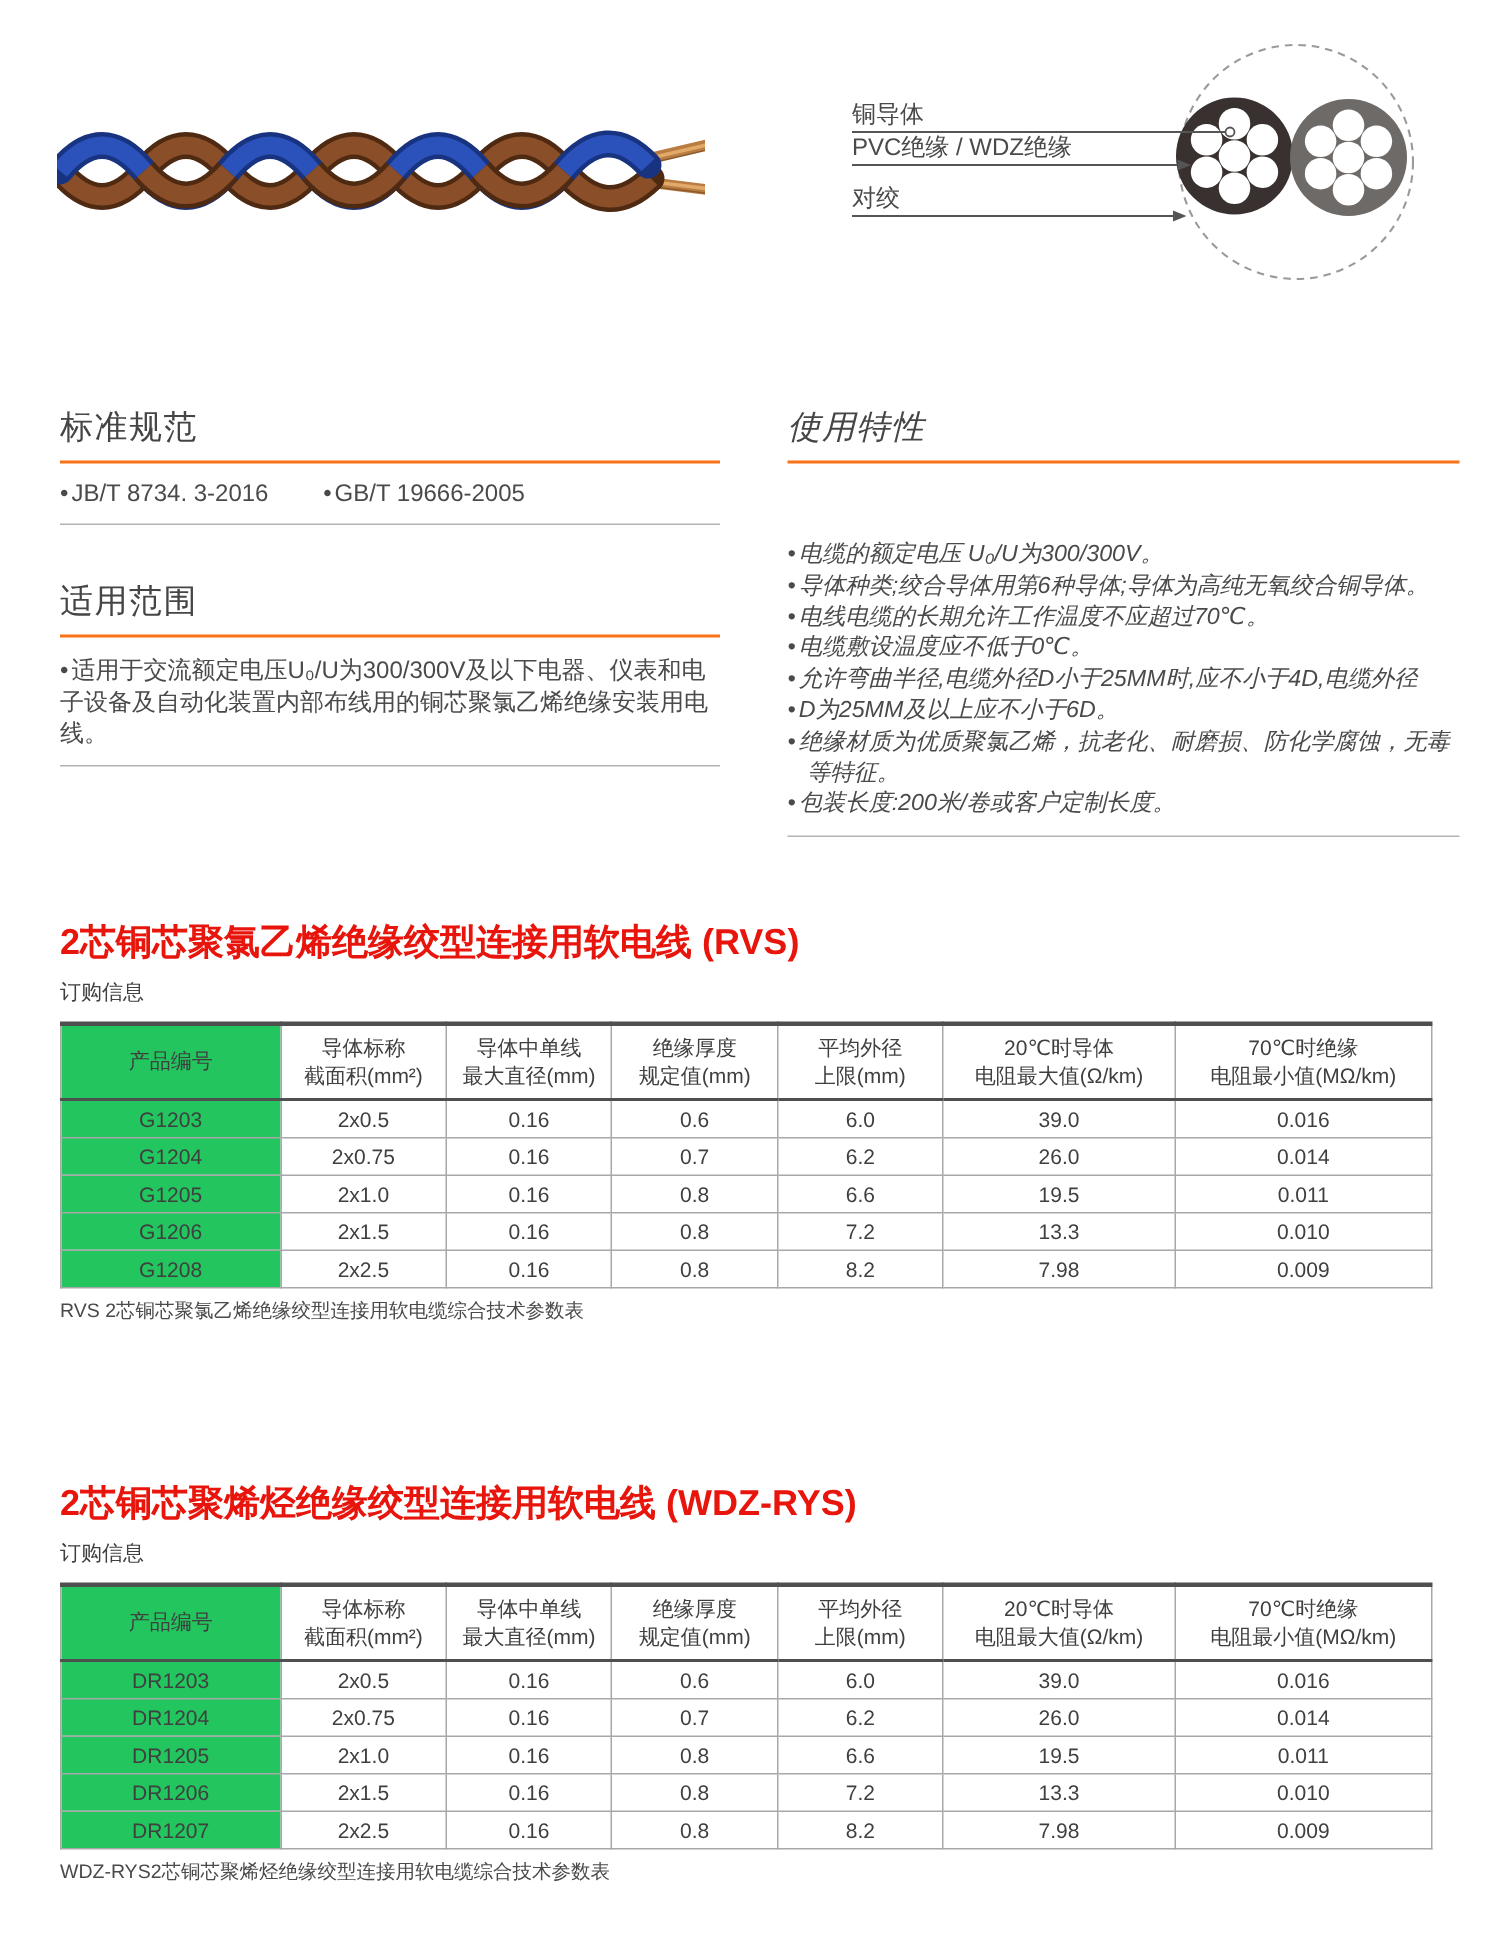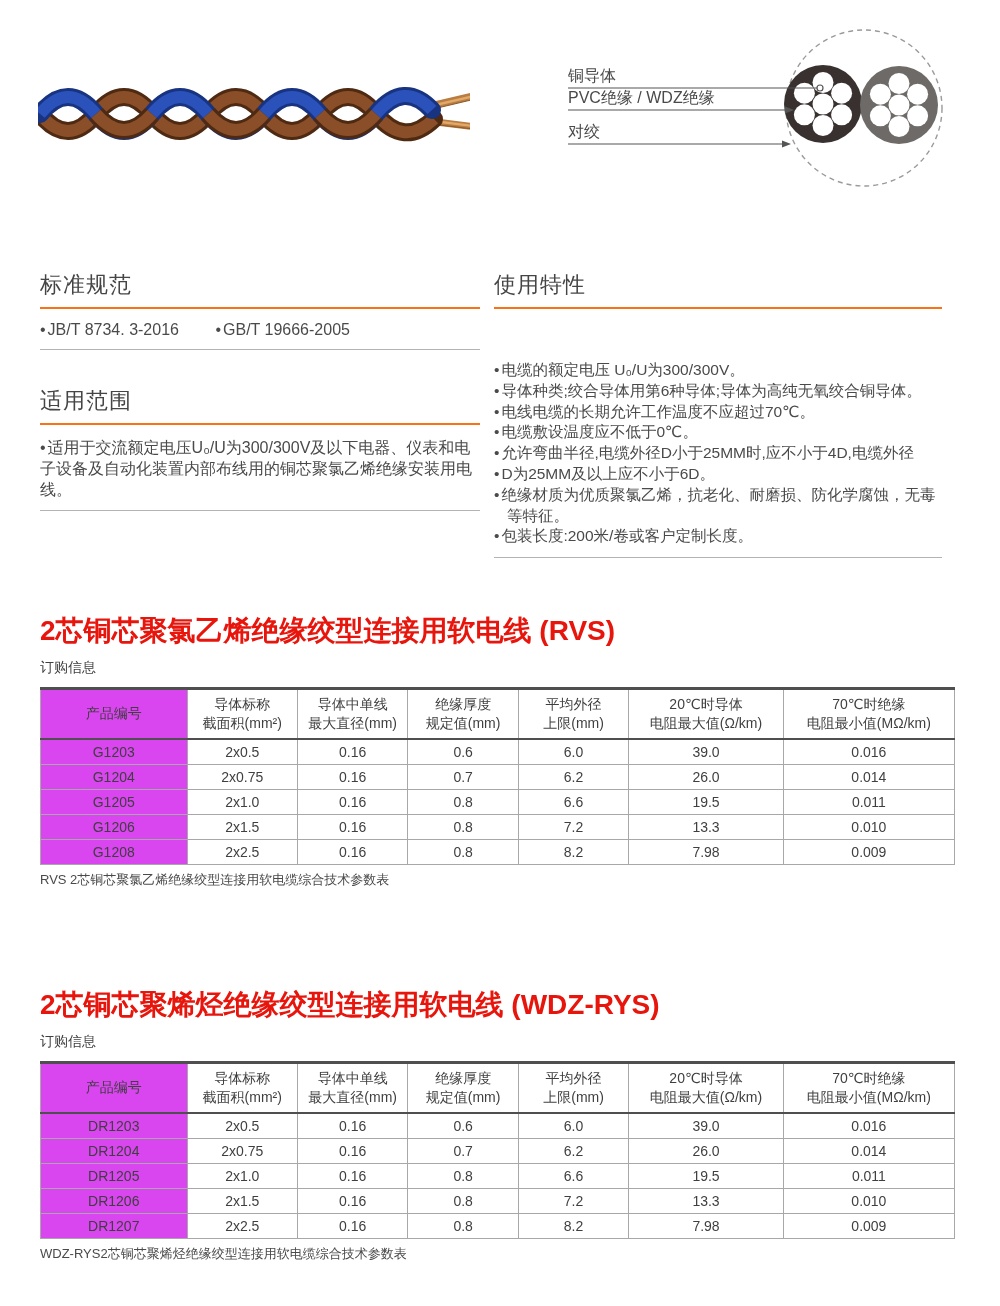--- a/index.html
+++ b/index.html
@@ -18,29 +18,29 @@
   .section-body{padding:12px 0 10px 0;border-bottom:1px solid #b3b3b3;font-size:16px;color:#4a4a4a;}
   .std-item{display:inline-block;margin-right:32px;}
   .std-item::before,.scope-item::before{content:"\2022";margin-right:2px;}
   .scope-item{line-height:21px;}
   .char-body{padding:7px 0 10px 0;margin-top:44px;}
   .char-item{font-size:15.5px;line-height:20.8px;padding-left:13px;text-indent:-13px;}
   .char-item::before{content:"\2022";margin-right:2px;}
 
   
   .product{position:absolute;left:40px;width:920px;}
-  .product-title{margin:0;font-size:28px;font-weight:700;color:#e8150c;}
+  .product-title{margin:0;font-size:24px;font-weight:700;color:#e8150c;}
   .product-subtitle{margin:9px 0 0 0;font-size:14px;font-weight:400;color:#3f3f3f;}
   .spec-table{width:915px;border-collapse:collapse;margin-top:10px;table-layout:fixed;
               border:1px solid #a8a8a8;border-top:3px solid #4f4f4f;}
   .spec-table th{border:1px solid #a8a8a8;border-bottom:2px solid #4f4f4f;
                  font-weight:400;font-size:14px;line-height:1.35;padding:5px 2px;color:#3f3f3f;text-align:center;}
   .spec-table td{border:1px solid #a8a8a8;font-size:14px;color:#3f3f3f;text-align:center;
                  height:24px;padding:0 2px;}
-  .spec-table th:first-child,.spec-table td:first-child{background:#d946ef;margin-left:24px;}
+  .spec-table th:first-child,.spec-table td:first-child{background:#22c55e;margin-left:24px;}
   .spec-table th:nth-child(1),.spec-table td:nth-child(1){width:16.1%;}
   .spec-table th:nth-child(2),.spec-table td:nth-child(2){width:12%;}
   .spec-table th:nth-child(3),.spec-table td:nth-child(3){width:12%;}
   .spec-table th:nth-child(4),.spec-table td:nth-child(4){width:12%;}
   .spec-table th:nth-child(5),.spec-table td:nth-child(5){width:12%;}
   .spec-table th:nth-child(6),.spec-table td:nth-child(6){width:17%;}
   .spec-table th:nth-child(7),.spec-table td:nth-child(7){width:18.9%;}
   .table-caption{margin-top:6px;font-size:13px;color:#4a4a4a;}
 </style>
 </head>
@@ -117,21 +117,21 @@
     </div>
   </div>
 
   <div class="section" style="left:40px;top:386px;width:440px;">
     <h2>适用范围</h2>
     <div class="section-body">
       <div class="scope-item">适用于交流额定电压U₀/U为300/300V及以下电器、仪表和电子设备及自动化装置内部布线用的铜芯聚氯乙烯绝缘安装用电线。</div>
     </div>
   </div>
 
-  <div class="section" style="left:494px;top:270px;width:448px;">
+  <div class="section" style="left:525px;top:270px;width:448px;font-style:italic;">
     <h2>使用特性</h2>
     <div class="section-body char-body">
       <div class="char-item">电缆的额定电压 U₀/U为300/300V。</div>
       <div class="char-item">导体种类;绞合导体用第6种导体;导体为高纯无氧绞合铜导体。</div>
       <div class="char-item">电线电缆的长期允许工作温度不应超过70℃。</div>
       <div class="char-item">电缆敷设温度应不低于0℃。</div>
       <div class="char-item">允许弯曲半径,电缆外径D小于25MM时,应不小于4D,电缆外径</div>
       <div class="char-item">D为25MM及以上应不小于6D。</div>
       <div class="char-item">绝缘材质为优质聚氯乙烯，抗老化、耐磨损、防化学腐蚀，无毒等特征。</div>
       <div class="char-item">包装长度:200米/卷或客户定制长度。</div>

